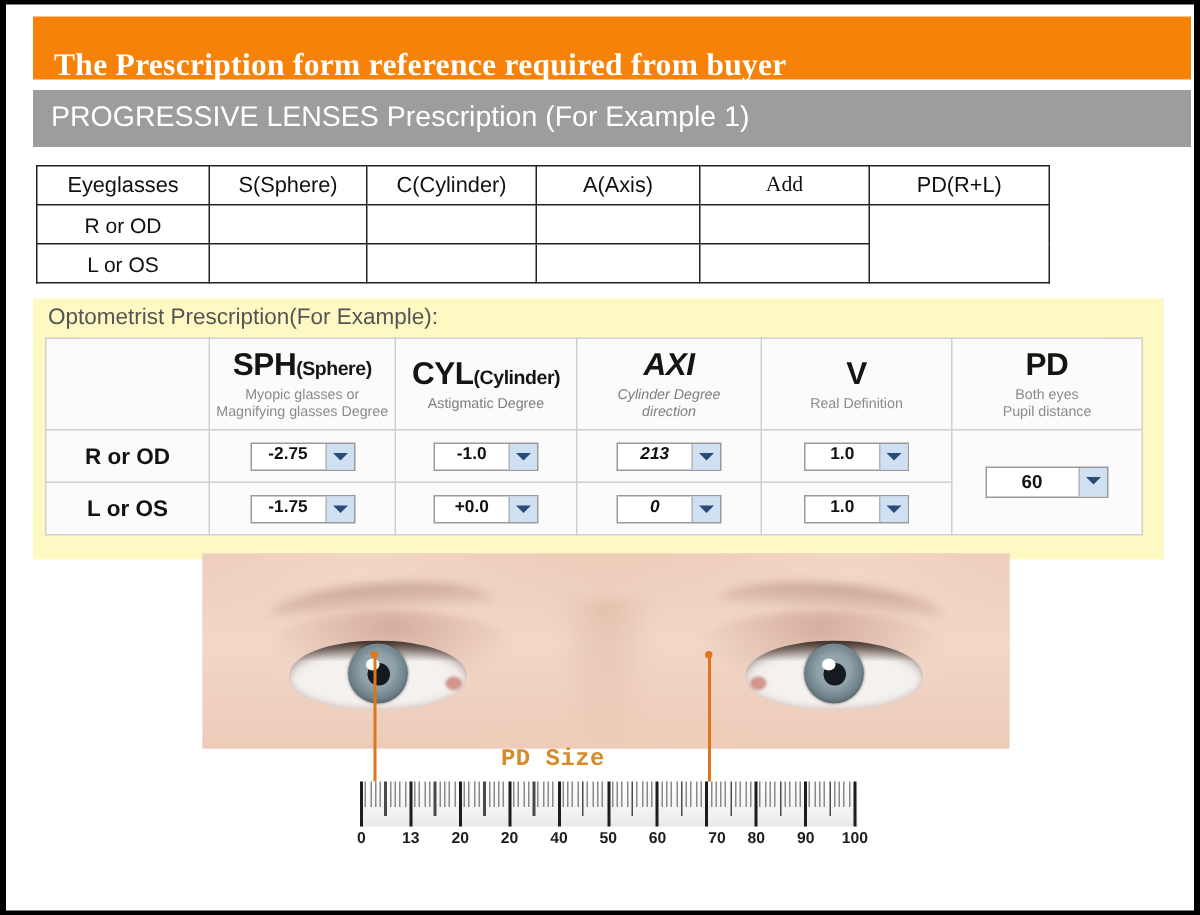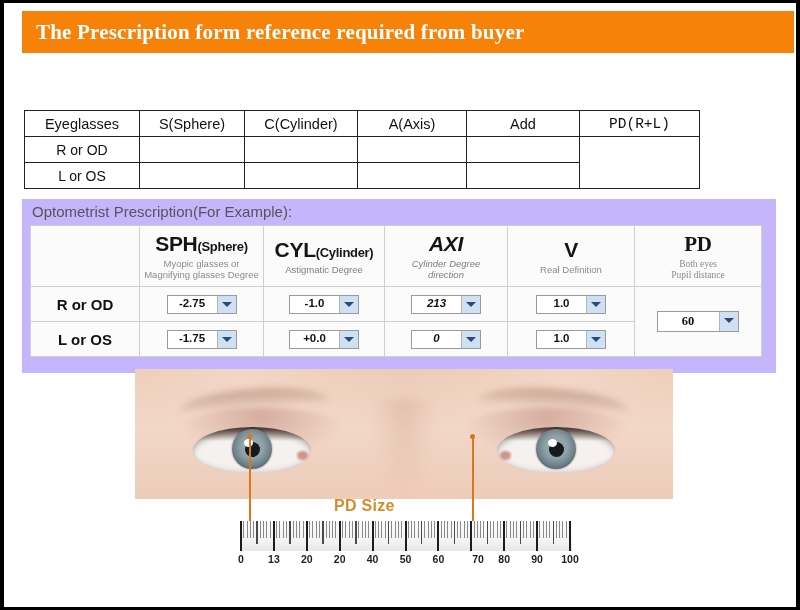--- a/index.html
+++ b/index.html
@@ -16,21 +16,21 @@
     overflow:hidden;
   }
 
   
   .title-bar{
     position:absolute;
     left:18px;top:8px;width:772px;height:42px;
     background:#f7820a;
   }
   .title-bar .txt{
-    position:absolute;left:14px;top:9px;
+    position:absolute;left:14px;top:20px;
     font-family:"Liberation Serif", serif;
     font-weight:bold;font-size:21px;color:#ffffff;
     letter-spacing:.2px;white-space:nowrap;
   }
   .sub-bar{
     position:absolute;
     left:18px;top:57px;width:772px;height:38px;
     background:#9d9d9d;
   }
   .sub-bar .txt{
@@ -51,30 +51,30 @@
     vertical-align:middle;
     font-size:14.5px;
     color:#111;
     background:#fff;
     padding:0 2px;
   }
   #tbl1 td.c0{width:110px;}
   #tbl1 td.c1{width:100px;}
   #tbl1 td.c2{width:108px;}
   #tbl1 td.c3{width:104px;}
-  #tbl1 td.c4{width:108px;}
-  #tbl1 td.c5{width:115px;font-family:Liberation Mono, monospace;}
+  #tbl1 td.c4{width:108px;font-family:Liberation Serif, serif;}
+  #tbl1 td.c5{width:115px;}
   #tbl1 .hdr{font-size:14.5px;}
   #tbl1 .rowlab{font-size:14px;}
 
   
   .sec2{
     position:absolute;left:18px;top:196px;
     width:754px;height:174px;
-    background:#c4b5fd;
+    background:#fef9c3;
   }
   .sec2-title{
     position:absolute;left:10px;top:4px;
     font-size:15px;color:#555;white-space:nowrap;
   }
   #tbl2{
     position:absolute;left:8px;top:26px;
     border-collapse:collapse;table-layout:fixed;
     background:#fbfbfb;
     border-radius:24px;
@@ -84,21 +84,21 @@
     vertical-align:middle;
     text-align:center;
     background:#fbfbfb;
     padding:0;
   }
   #tbl2 td.h0{width:108px;}
   #tbl2 td.h1{width:123px;}
   #tbl2 td.h2{width:120px;}
   #tbl2 td.h3{width:122px;font-style:italic;}
   #tbl2 td.h4{width:126px;}
-  #tbl2 td.h5{width:126px;font-family:Liberation Serif, serif;}
+  #tbl2 td.h5{width:126px;}
   #tbl2 tr.hrow td{height:60px;}
   #tbl2 tr.drow td{height:34px;}
   .big{font-size:21px;font-weight:bold;color:#141414;letter-spacing:-.3px;}
   .big .sm{font-size:13px;font-weight:bold;}
   .sub{font-size:9.5px;color:#8b8b8b;line-height:11px;margin-top:2px;}
   .sub.dk{color:#7e7e7e;}
   .rlab{font-size:15px;font-weight:bold;color:#111;}
 
   
   .sel{
@@ -215,21 +215,21 @@
   .dot{
     position:absolute;width:5px;height:5px;border-radius:50%;
     background:#e0761c;
   }
   .dot.a{left:243px;top:431px;}
   .dot.b{left:466px;top:431px;}
 
   .pdsize{
     position:absolute;left:330px;top:494px;
     font-size:16px;font-weight:bold;color:#d68b2a;
-    font-family:Liberation Sans, sans-serif;
+    font-family:Liberation Mono, monospace;
     letter-spacing:.3px;
   }
 
   
   .ruler{
     position:absolute;left:236px;top:518px;
     width:332px;height:52px;
   }
   .rbody{
     position:absolute;left:0;top:0;width:332px;height:30px;
@@ -248,20 +248,23 @@
 </style>
 </head>
 <body>
 
 <div id="page">
 
   <div class="title-bar">
     <div class="txt">The Prescription form reference required from buyer</div>
   </div>
 
+  <div class="sub-bar">
+    <div class="txt">PROGRESSIVE LENSES Prescription (For Example 1)</div>
+  </div>
 
   <table id="tbl1">
     <tbody>
         <tr>
       <td class="c0 hdr">Eyeglasses</td>
       <td class="c1 hdr">S(Sphere)</td>
       <td class="c2 hdr">C(Cylinder)</td>
       <td class="c3 hdr">A(Axis)</td>
       <td class="c4 hdr">Add</td>
       <td class="c5 hdr">PD(R+L)</td>

